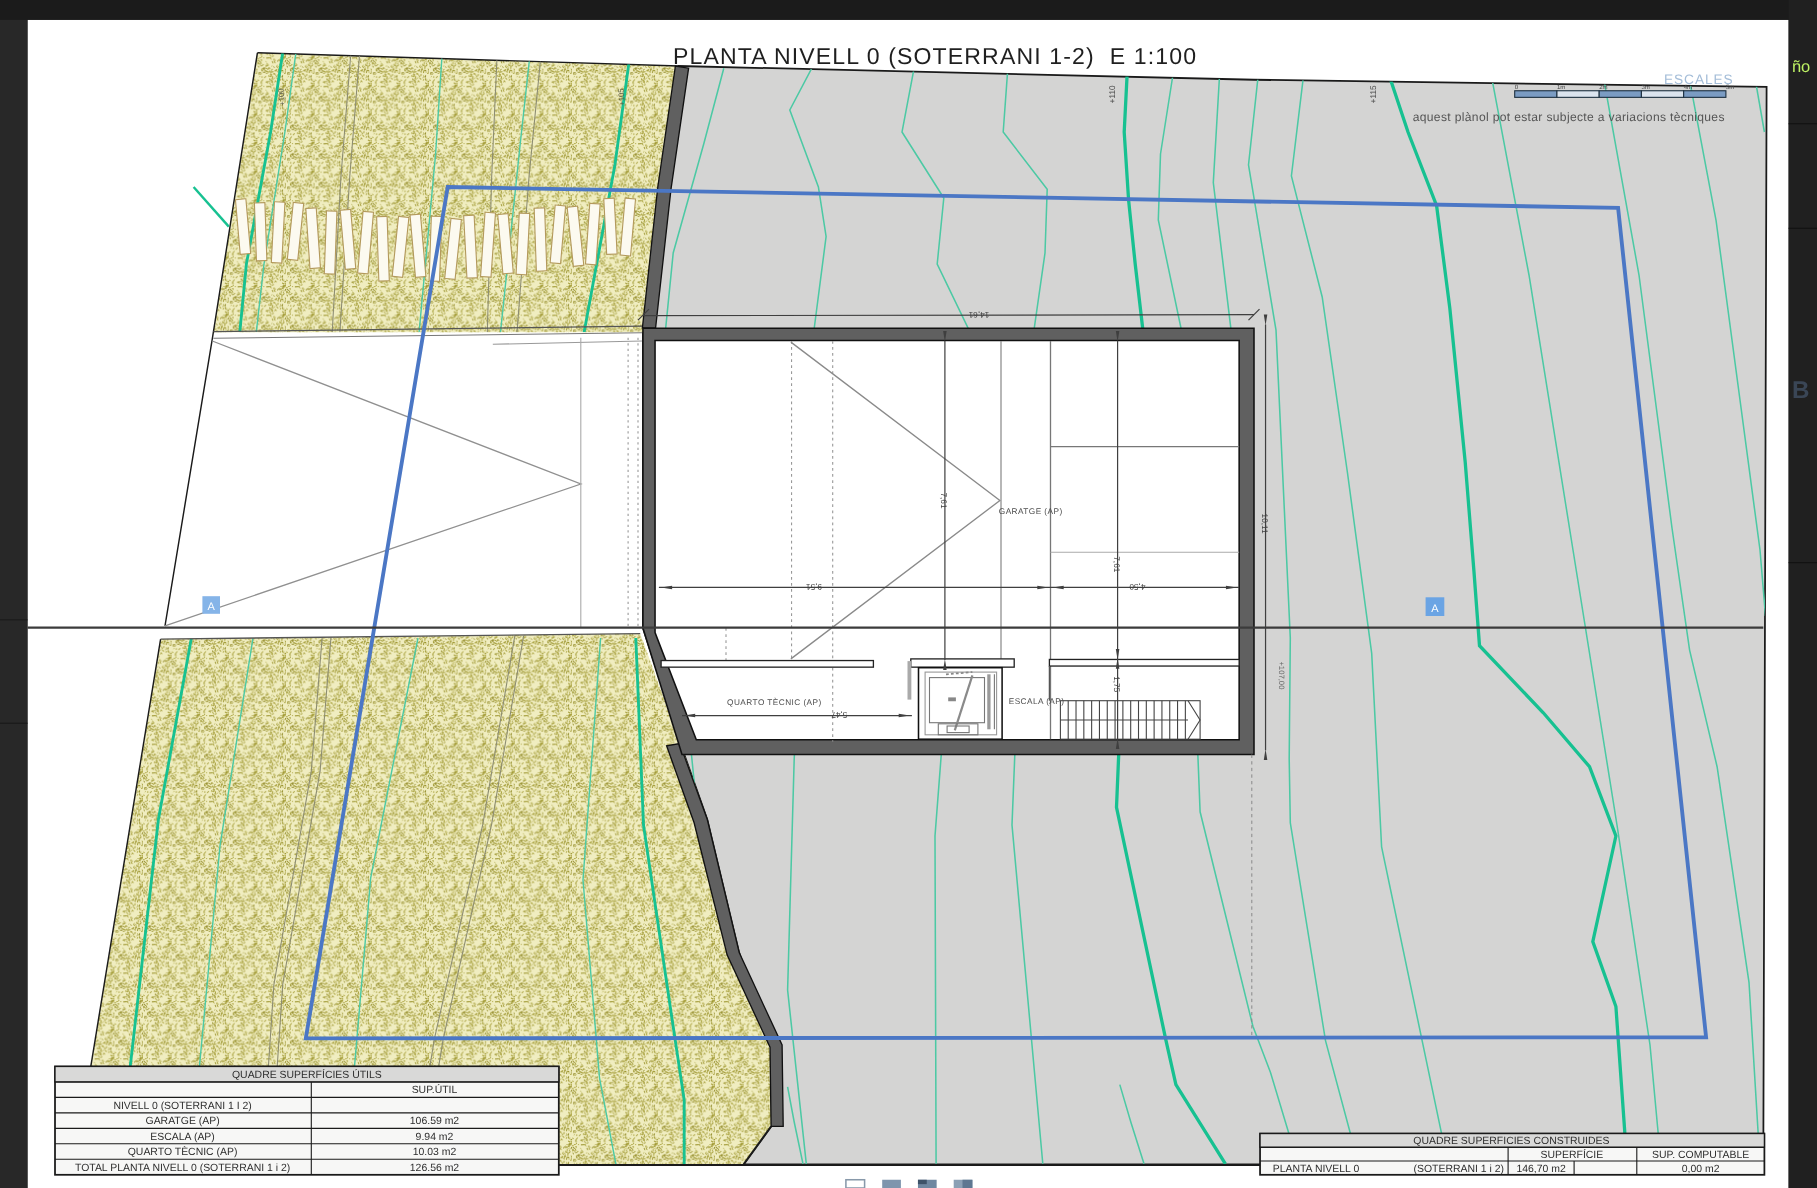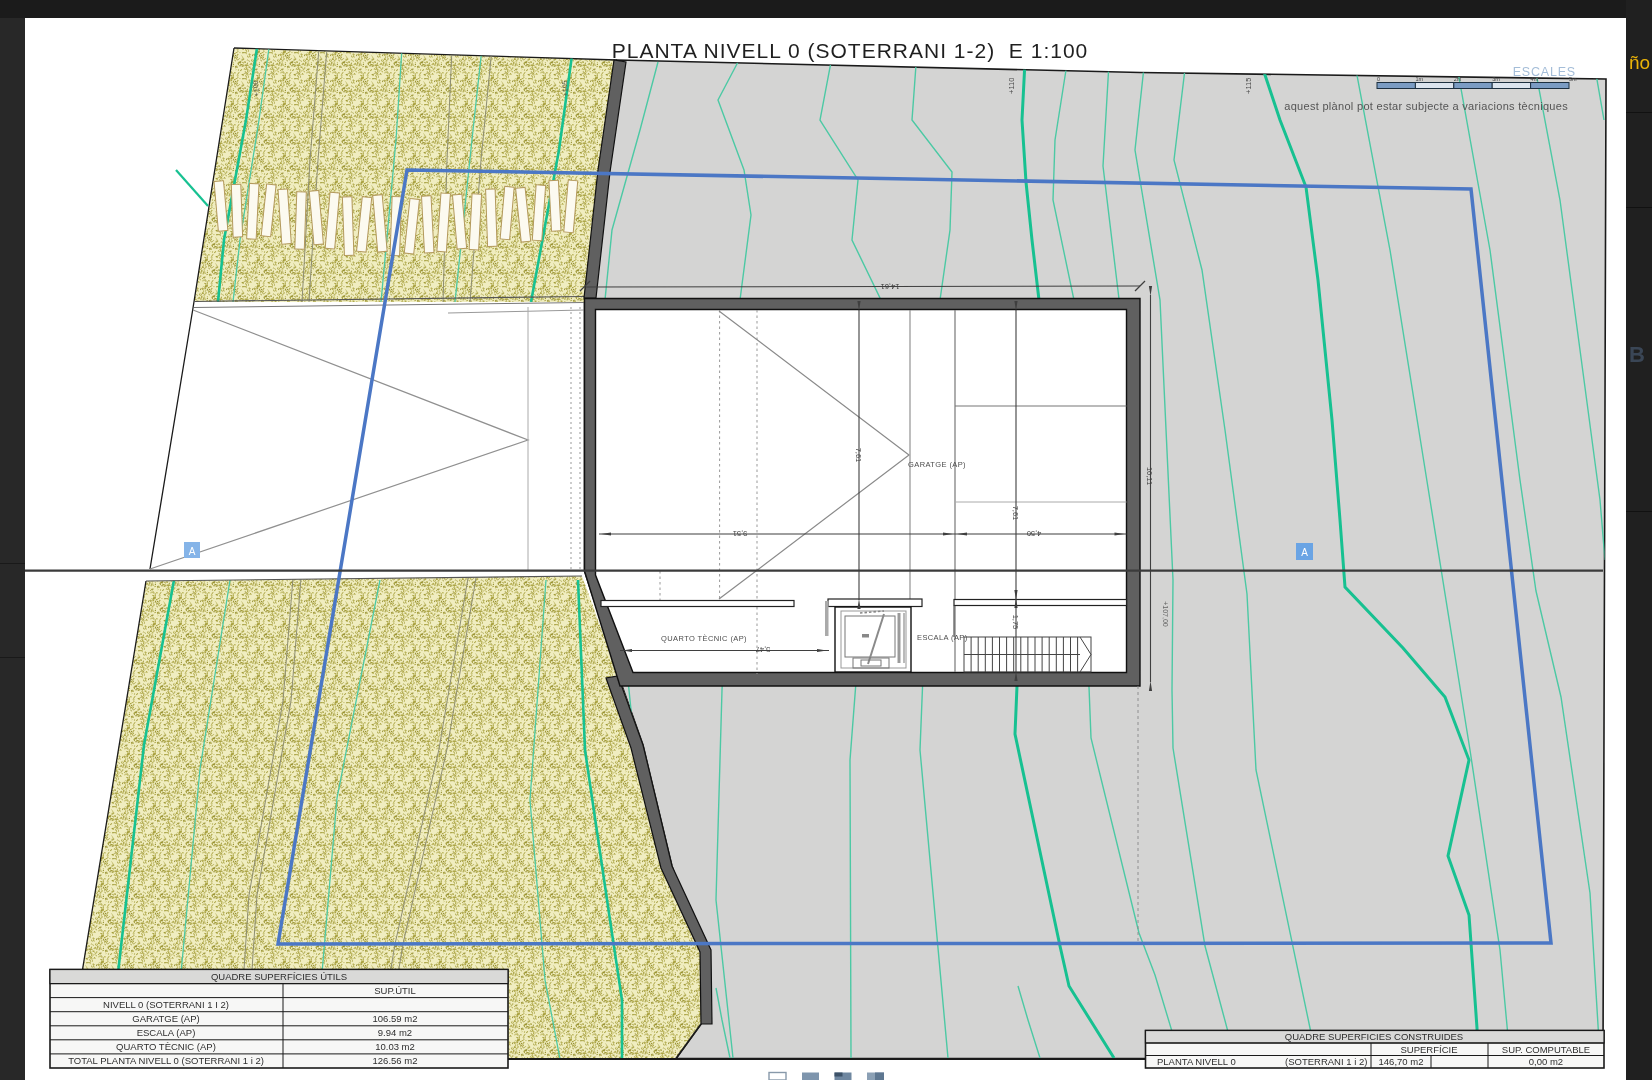--- a/index.html
+++ b/index.html
@@ -456,19 +456,19 @@
       <text x="1401" y="1065.0" text-anchor="middle">146,70 m2</text>
       <text x="1546" y="1065.0" text-anchor="middle">0,00 m2</text>
     </g>
 <rect x="769" y="1072.5" width="17" height="7.5" fill="#fff" stroke="#8899aa" stroke-width="1.4"></rect>
 <rect x="802" y="1072.5" width="17" height="7.5" fill="#7e95ad"></rect>
 <rect x="834.5" y="1072.5" width="17" height="7.5" fill="#6f87a0"></rect>
 <rect x="834.5" y="1072.5" width="8" height="4" fill="#3d5268"></rect>
 <rect x="867" y="1072.5" width="17" height="7.5" fill="#8ba0b5"></rect>
 <rect x="875" y="1072.5" width="9" height="7.5" fill="#5e7791"></rect>
 </svg>
-<div style="position:absolute;left:1629px;top:52px;color:#eab308;font-size:19px;">ño</div>
+<div style="position:absolute;left:1629px;top:52px;color:#bef264;font-size:15px;">ño</div>
 <div style="position:absolute;left:1629px;top:342px;color:#3a4656;font-size:22px;font-weight:bold;">B</div>
 <div style="position:absolute;left:0;top:563px;width:25px;height:1px;background:#191919;"></div>
 <div style="position:absolute;left:0;top:657px;width:25px;height:1px;background:#191919;"></div>
 <div style="position:absolute;left:1626px;top:112px;width:26px;height:1px;background:#111;"></div>
 <div style="position:absolute;left:1626px;top:207px;width:26px;height:1px;background:#111;"></div>
 <div style="position:absolute;left:1626px;top:511px;width:26px;height:1px;background:#111;"></div>
 
 </body></html>

